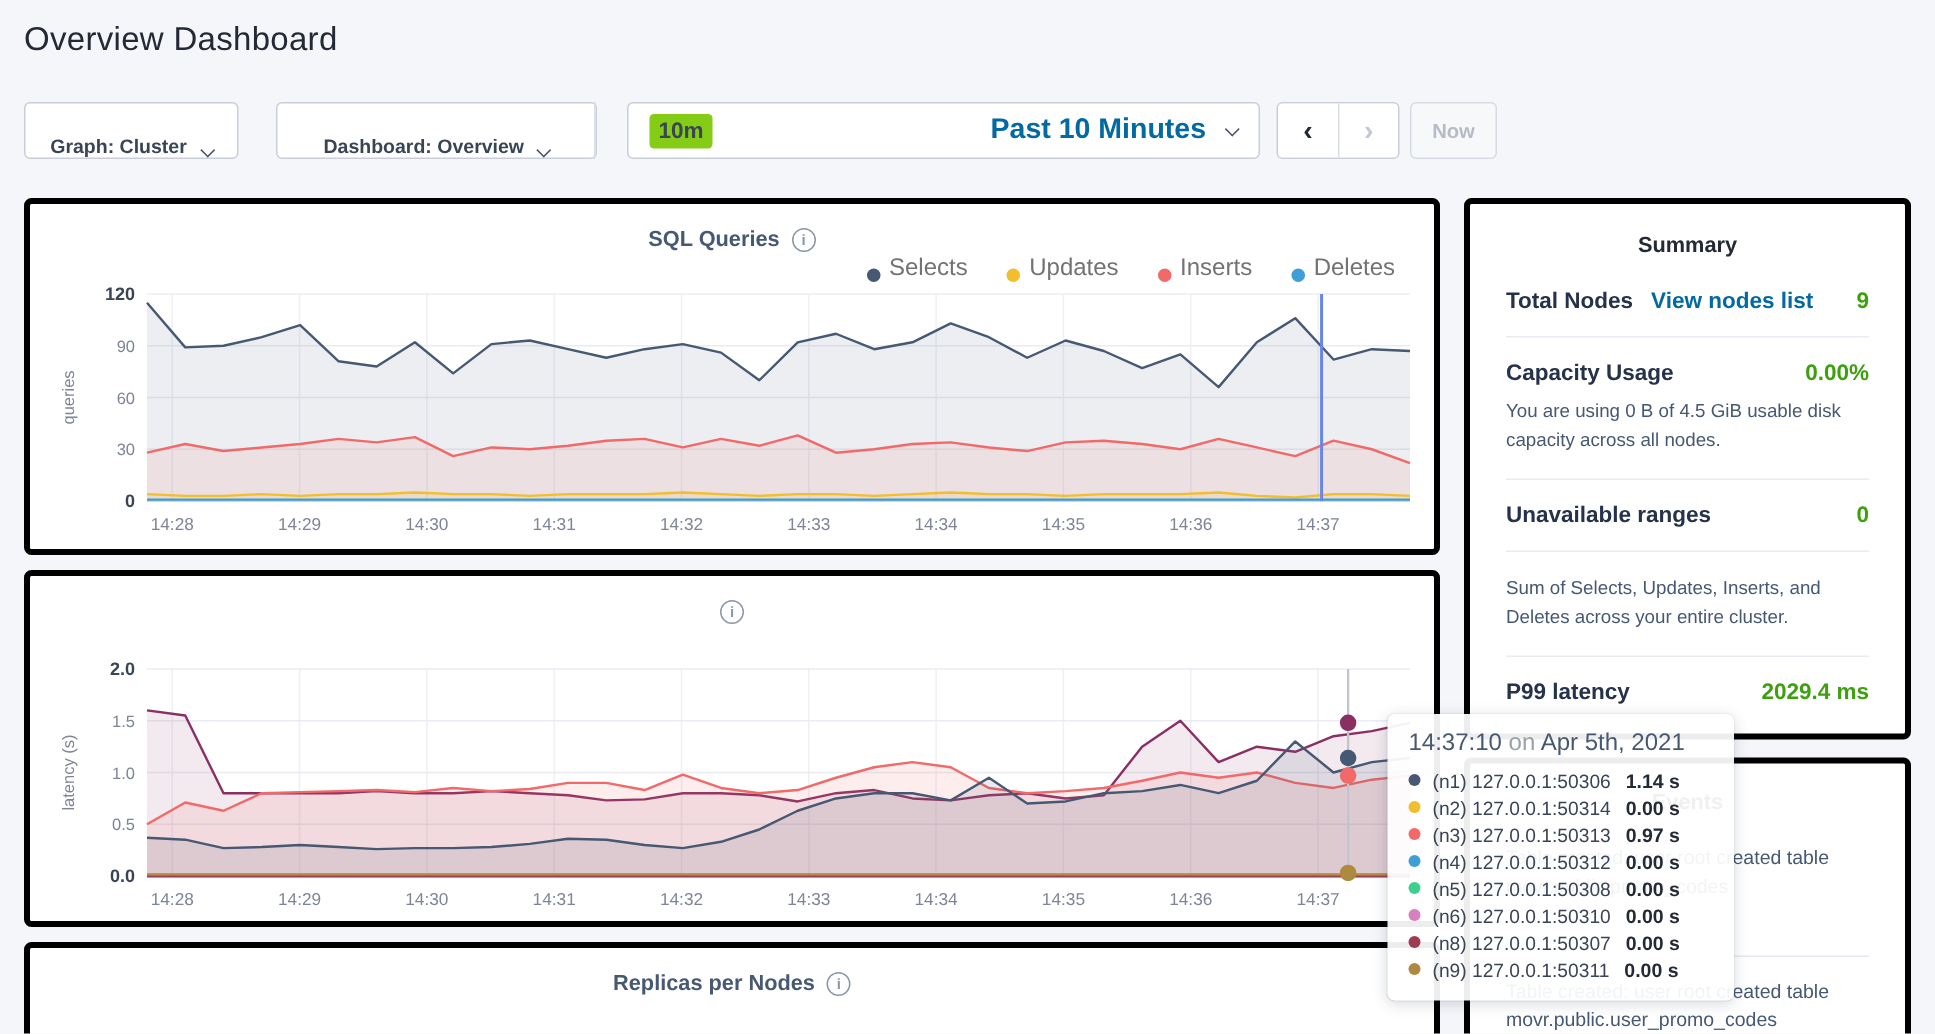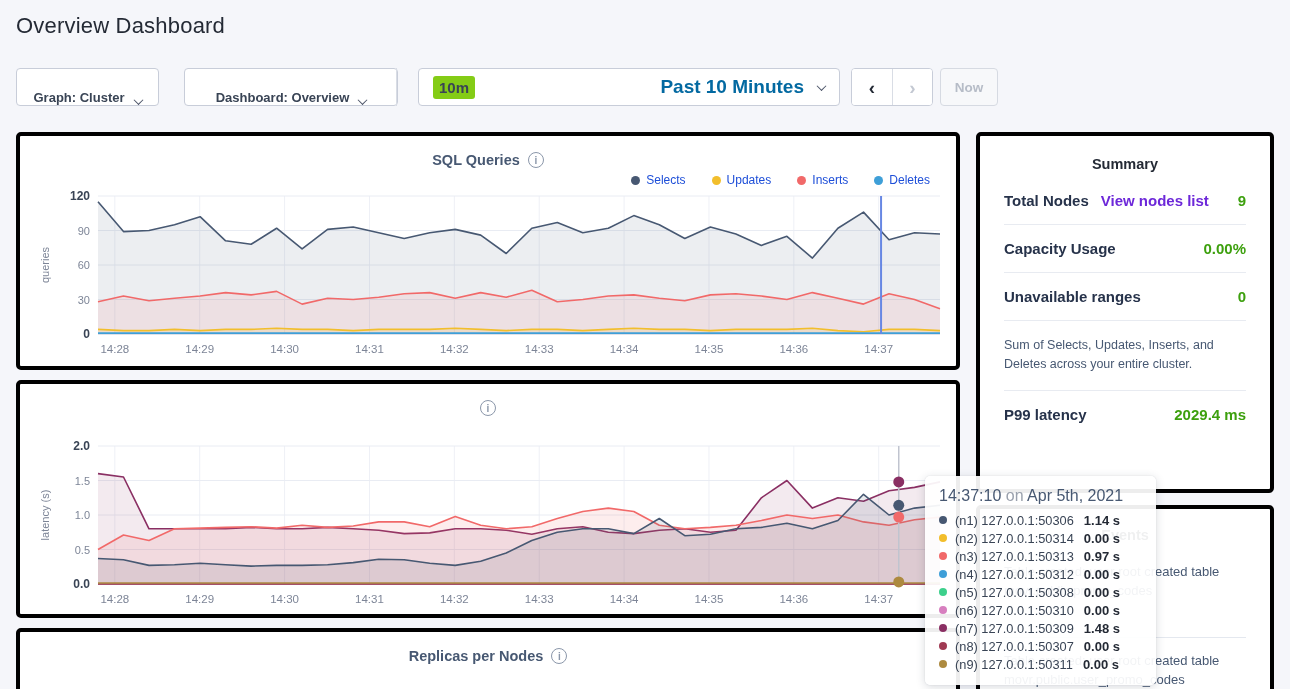--- a/index.html
+++ b/index.html
@@ -47,21 +47,21 @@
   .card-latency  { left:16px; top:380px; width:944px; height:238px; }
   .card-replicas { left:16px; top:628px; width:944px; height:120px; }
   .card-summary  { left:976px; top:132px; width:298px; height:361px; }
   .card-events   { left:976px; top:505px; width:298px; height:240px; }
 
   .chart-title { text-align:center; padding-top:16px; font-size:14.5px; font-weight:bold; color:#475872; display:flex; align-items:center; justify-content:center; gap:8px; }
   .info-icon { width:16px; height:16px; border:1.4px solid #8removed; border:1.4px solid #8b97aa; border-radius:50%; display:inline-flex; align-items:center; justify-content:center; color:#8b97aa; font-size:10px; font-weight:bold; cursor:pointer; }
   .info-icon::before { content:"i"; }
 
   .legend-row { display:flex; justify-content:flex-end; gap:26px; padding:4px 26px 0 0; height:20px; }
-  .legend-item { display:flex; align-items:center; gap:6px; font-size:12px; color:#1d4ed8; cursor:pointer; }
+  .legend-item { display:flex; align-items:flex-end; gap:6px; font-size:16px; color:#737373; cursor:pointer; }
   .legend-dot { width:9px; height:9px; border-radius:50%; }
 
   .chart-wrap { padding:2px 16px 0 16px; }
   .card-latency .chart-wrap { padding-top:24px; }
   svg text { font-family:"Liberation Sans", sans-serif; }
 
   
   .card-summary { padding:20px 24px; }
   .panel-title { text-align:center; font-size:14.5px; font-weight:bold; color:#242a35; margin-bottom:20px; }
   .srow { display:flex; align-items:baseline; }
@@ -250,30 +250,31 @@
     <span>Replicas per Nodes</span>
     <span class="info-icon"></span>
   </div>
 </div>
 
 <div class="card card-summary">
   <div class="panel-title">Summary</div>
 
   <div class="srow">
     <span class="slabel">Total Nodes</span>
-    <span class="slink" style="color: #6d28d9;">View nodes list</span>
+    <span class="slink" style="color: #0369a1;">View nodes list</span>
     <span class="svalue" style="color: rgb(61, 160, 14);">9</span>
   </div>
   <div class="sdivider"></div>
 
   <div>
     <div class="srow">
       <span class="slabel">Capacity Usage</span>
       <span class="svalue" style="color: rgb(61, 160, 14);">0.00%</span>
     </div>
+    <div class="sdesc">You are using 0 B of 4.5 GiB usable disk capacity across all nodes.</div>
   </div>
   <div class="sdivider"></div>
 
   <div class="srow">
     <span class="slabel">Unavailable ranges</span>
     <span class="svalue" style="color: rgb(61, 160, 14);">0</span>
   </div>
   <div class="sdivider"></div>
 
   <div>
@@ -324,25 +325,20 @@
       <span class="tt-dot" style="background: rgb(61, 208, 140);"></span>
       <span class="tt-label">(n5) 127.0.0.1:50308</span>
       <span class="tt-value">0.00 s</span>
     </div>
   <div class="tt-row">
       <span class="tt-dot" style="background: rgb(215, 127, 191);"></span>
       <span class="tt-label">(n6) 127.0.0.1:50310</span>
       <span class="tt-value">0.00 s</span>
     </div>
   <div class="tt-row">
-      <span class="tt-dot" style="background: rgb(138, 47, 99);"></span>
-      <span class="tt-label">(n7) 127.0.0.1:50309</span>
-      <span class="tt-value">1.48 s</span>
-    </div>
-  <div class="tt-row">
       <span class="tt-dot" style="background: rgb(160, 58, 83);"></span>
       <span class="tt-label">(n8) 127.0.0.1:50307</span>
       <span class="tt-value">0.00 s</span>
     </div>
   <div class="tt-row">
       <span class="tt-dot" style="background: rgb(173, 138, 63);"></span>
       <span class="tt-label">(n9) 127.0.0.1:50311</span>
       <span class="tt-value">0.00 s</span>
     </div>
 </div>

